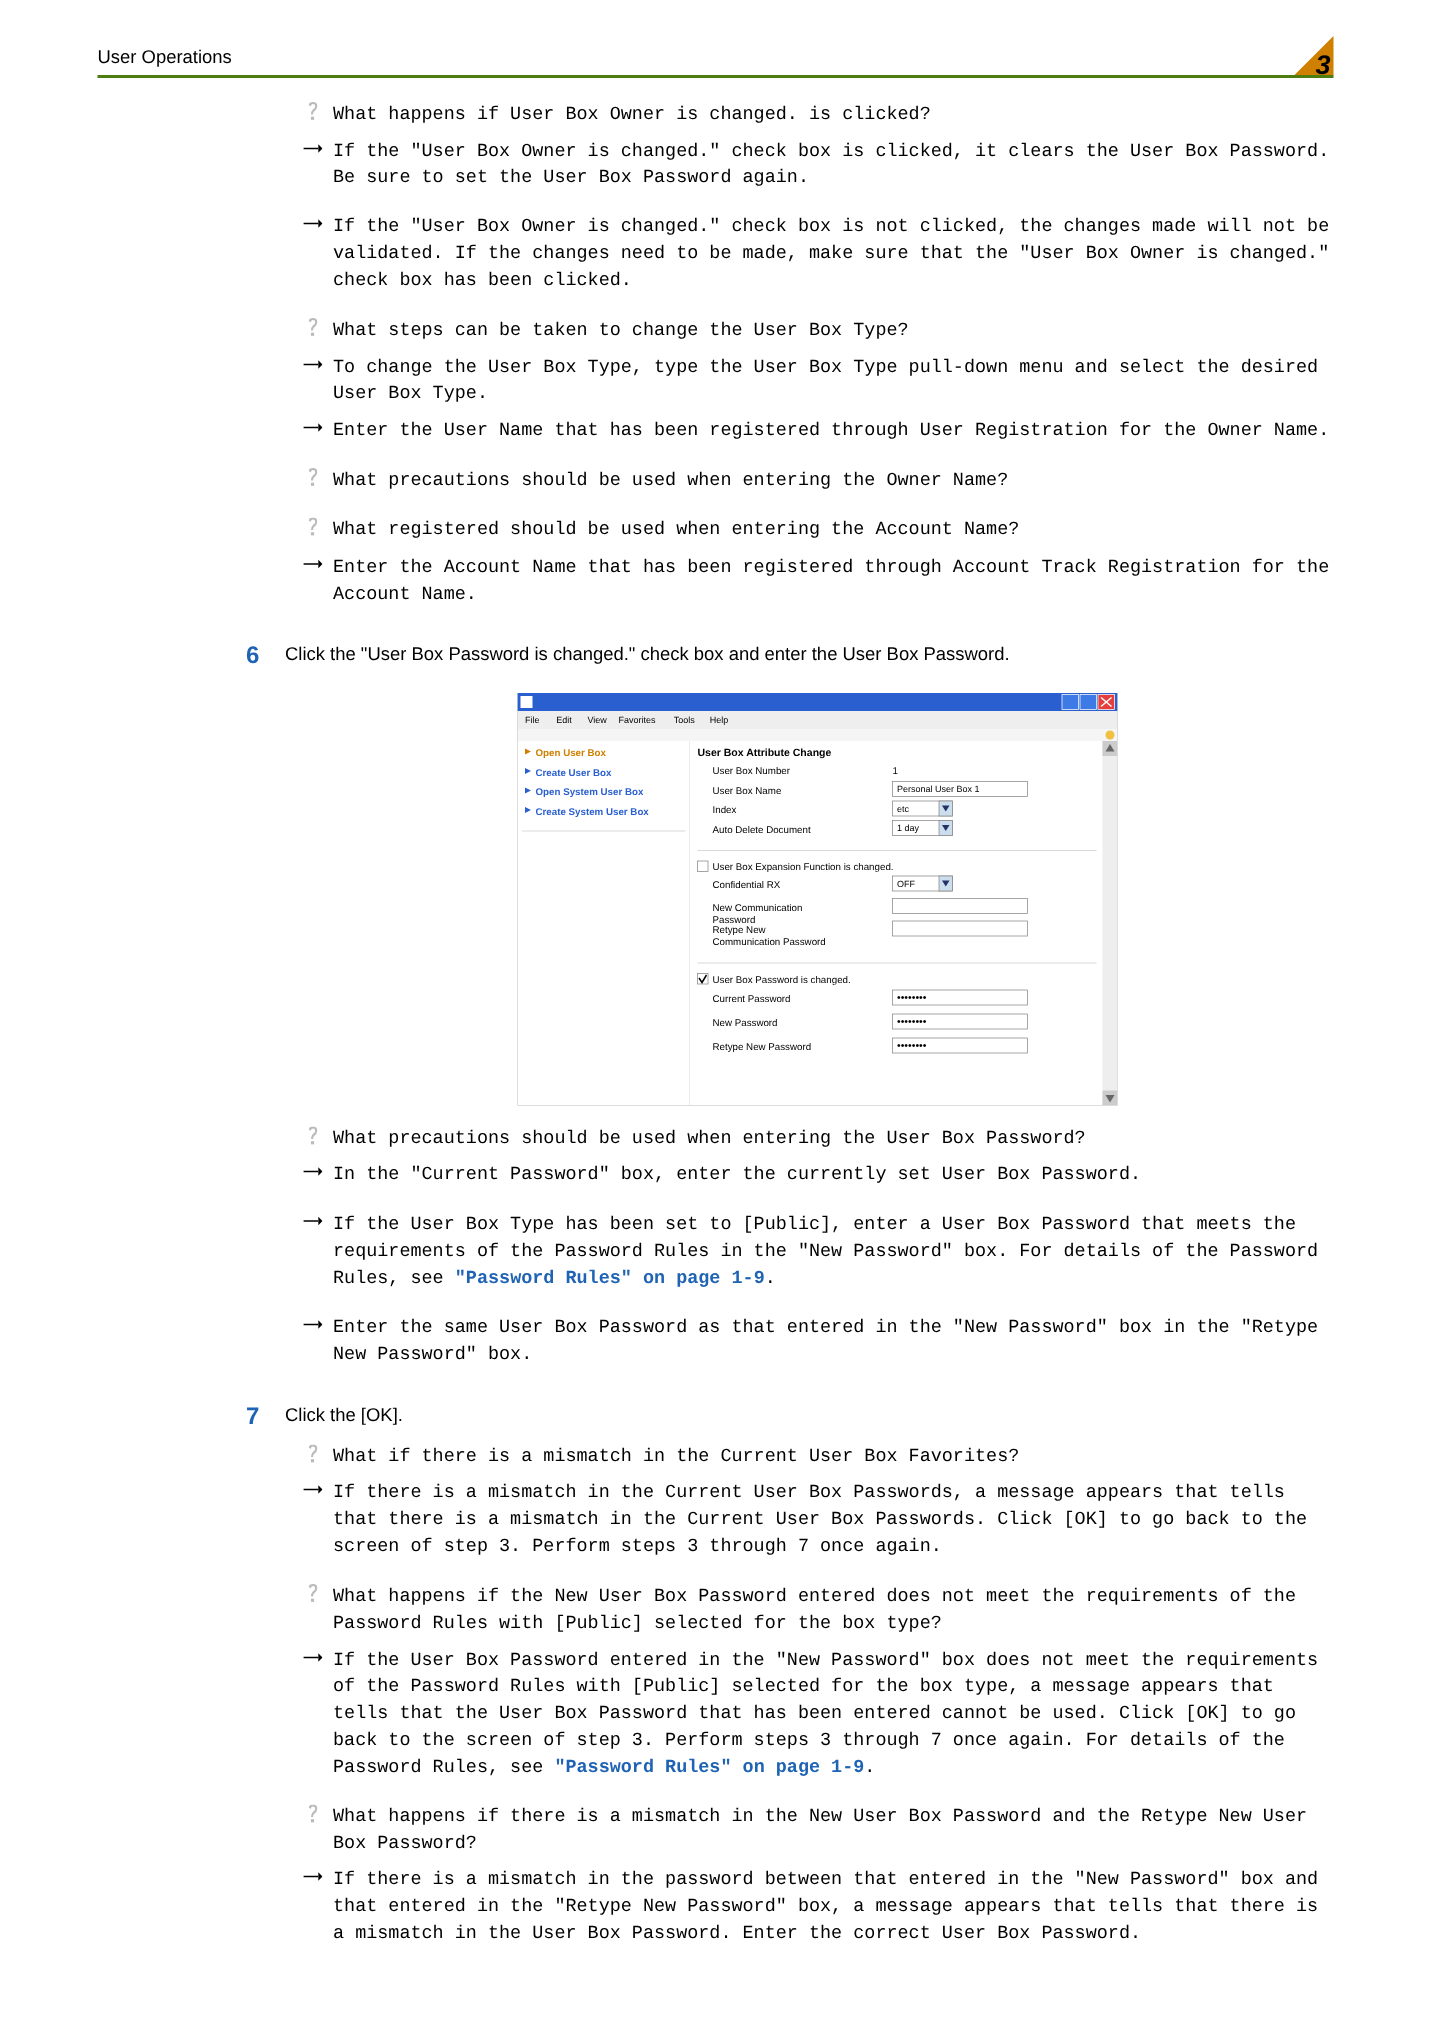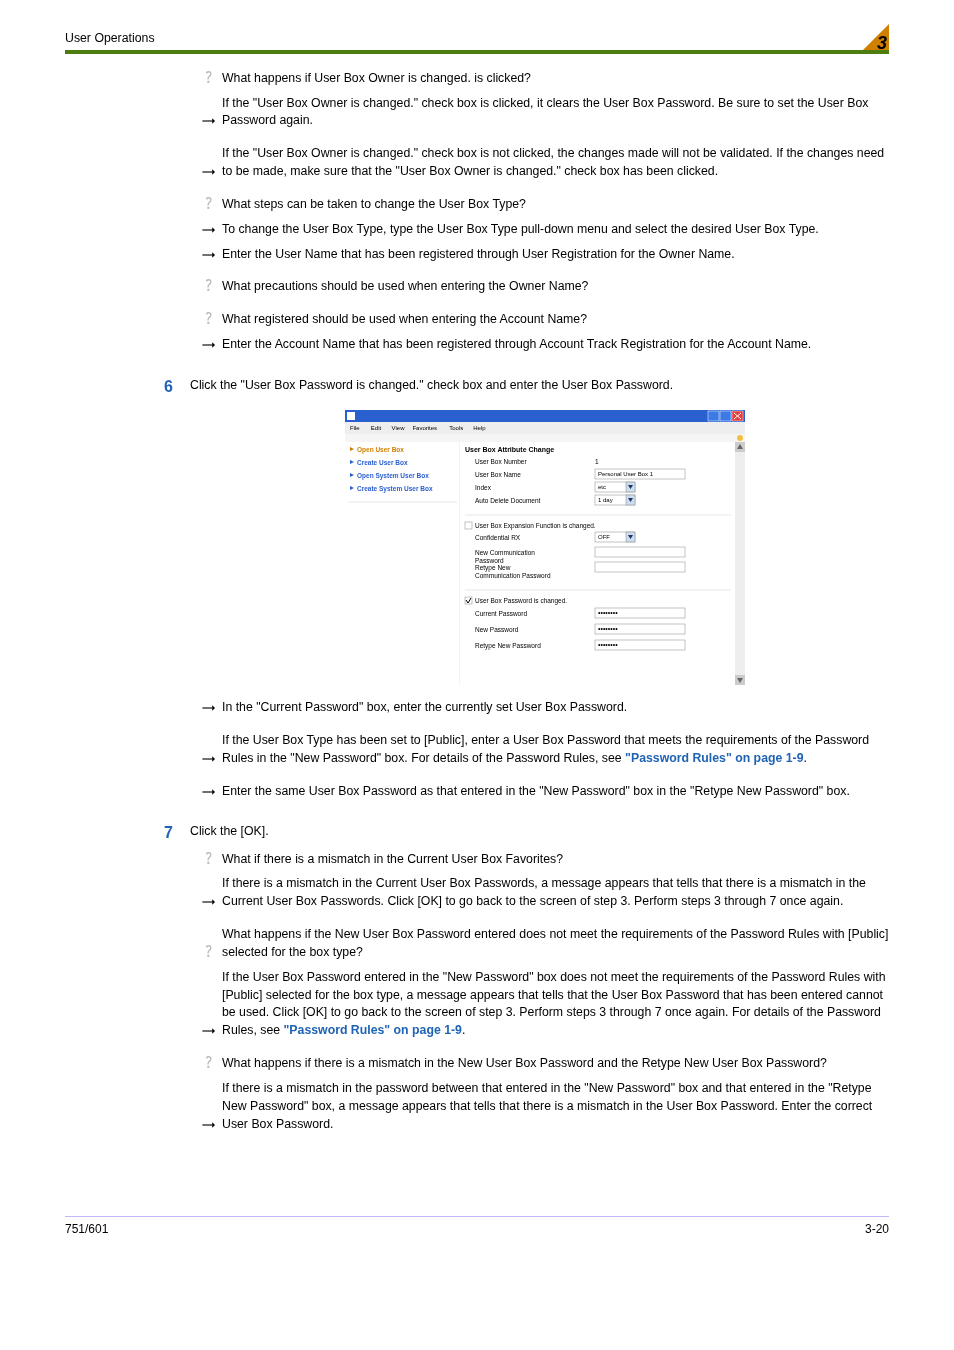--- a/index.html
+++ b/index.html
@@ -1,24 +1,24 @@
 <!DOCTYPE html>
 <html><head>
 <meta charset="utf-8">
 <style>
   * { margin: 0; padding: 0; box-sizing: border-box; }
   body { font-family: Arial, Helvetica, sans-serif; font-size: 12.3px; color: #000; background: #fff; width: 954px; margin: 0 auto; padding: 0; line-height: 1.45; }
   .page { padding: 30px 65px 10px 65px; }
-  .header { display: flex; justify-content: space-between; align-items: center; border-bottom: 4px solid #4d7c0f; padding-bottom: 2px; margin-bottom: 16px; position: relative; }
+  .header { display: flex; justify-content: space-between; align-items: center; border-bottom: 2px solid #4d7c0f; padding-bottom: 2px; margin-bottom: 16px; position: relative; }
   .header-left { font-size: 12.3px; }
   .chapter-badge { position: absolute; right: 0; top: -6px; width: 26px; height: 26px; }
   .chapter-badge .tri { width: 0; height: 0; border-bottom: 26px solid #d08000; border-left: 26px solid transparent; position: absolute; right: 0; top: 0; }
   .chapter-badge .num { position: absolute; right: 2px; top: 6px; font-size: 18px; font-weight: bold; font-style: italic; color: #000; }
   .content { padding-left: 135px; }
-  .qa { display: flex; align-items: flex-end; margin-bottom: 3px; margin-top: 4px; }
+  .qa { display: flex; align-items: flex-start; margin-bottom: 3px; margin-top: 4px; font-family: Liberation Mono, monospace; }
   .qa-icon { flex: 0 0 16px; width: 16px; text-align: center; margin-right: 6px; }
   .q-icon svg { width: 14px; height: 14px; }
   .a-icon svg { width: 14px; height: 12px; }
   .qa-text { flex: 1; padding-bottom: 3px; }
   .step { display: flex; align-items: flex-start; margin-top: 18px; margin-left: -36px; }
   .step-num { flex: 0 0 26px; color: #1f63b4; font-size: 16px; font-weight: bold; }
   .step-text { flex: 1; padding-top: 2px; }
   .link { color: #1f63b4; font-weight: bold; }
   .screenshot { display: block; margin: 12px auto 14px auto; }
   .footer { display: flex; justify-content: space-between; border-top: 1px solid #c4b5fd; padding-top: 4px; margin-top: 80px; font-size: 12px; }
@@ -204,20 +204,27 @@
           <rect x="250" y="214" width="90" height="10" fill="#fff" stroke="#888" stroke-width="0.5"></rect>
           <text x="253" y="221" font-size="7">••••••••</text>
           <text x="130" y="238" font-size="6.5">Retype New Password</text>
           <rect x="250" y="230" width="90" height="10" fill="#fff" stroke="#888" stroke-width="0.5"></rect>
           <text x="253" y="237" font-size="7">••••••••</text>
         </g>
     </svg>
 
     <div id="list2">
         <div class="qa">
+          <div class="qa-icon q-icon"><svg viewBox="0 0 20 20">
+              <path d="M7 3 Q7 0 11 0 Q15 0 15 4 Q15 7 12 9 Q11 10 11 12 L9 12 Q9 9 11 7 Q13 6 13 4 Q13 2 11 2 Q9 2 9 4 Z" fill="#bbb"></path>
+              <rect x="9" y="14" width="3" height="3" fill="#bbb"></rect>
+            </svg></div>
+          <div class="qa-text">What precautions should be used when entering the User Box Password?</div>
+        </div>
+        <div class="qa">
           <div class="qa-icon a-icon"><svg viewBox="0 0 20 14">
               <line x1="2" y1="7" x2="16" y2="7" stroke="#000" stroke-width="1.6"></line>
               <polygon points="16,3 20,7 16,11" fill="#000"></polygon>
             </svg></div>
           <div class="qa-text">In the "Current Password" box, enter the currently set User Box Password.</div>
         </div>
         <div class="qa block-gap">
           <div class="qa-icon a-icon"><svg viewBox="0 0 20 14">
               <line x1="2" y1="7" x2="16" y2="7" stroke="#000" stroke-width="1.6"></line>
               <polygon points="16,3 20,7 16,11" fill="#000"></polygon>

